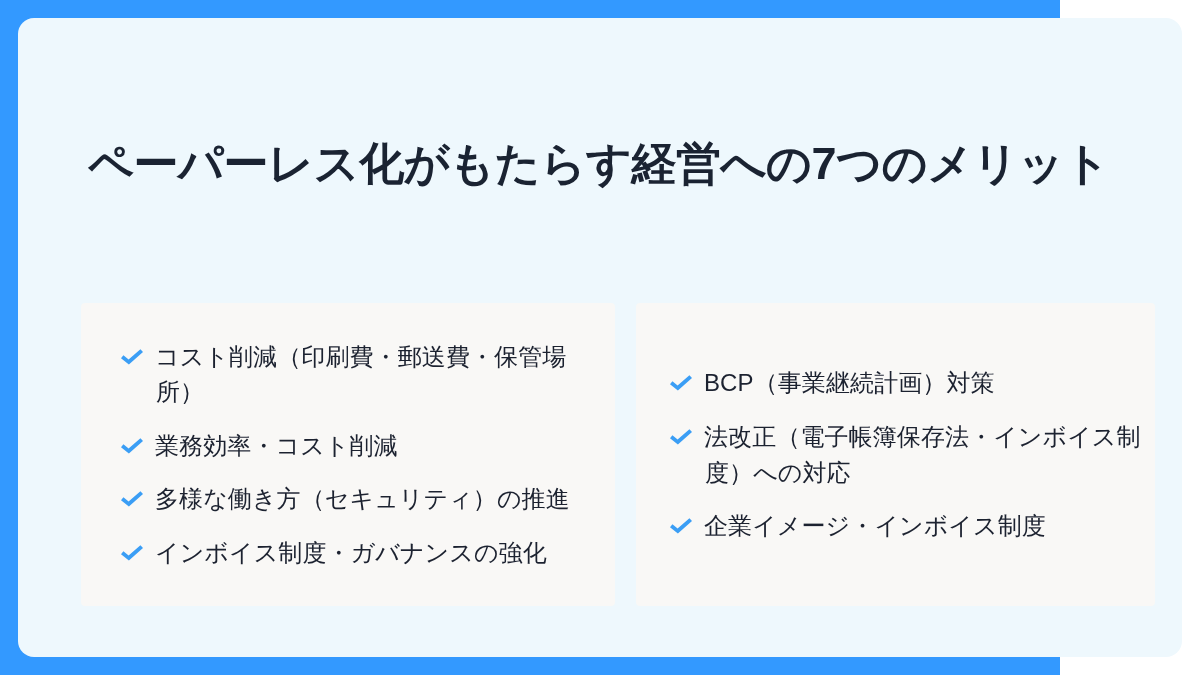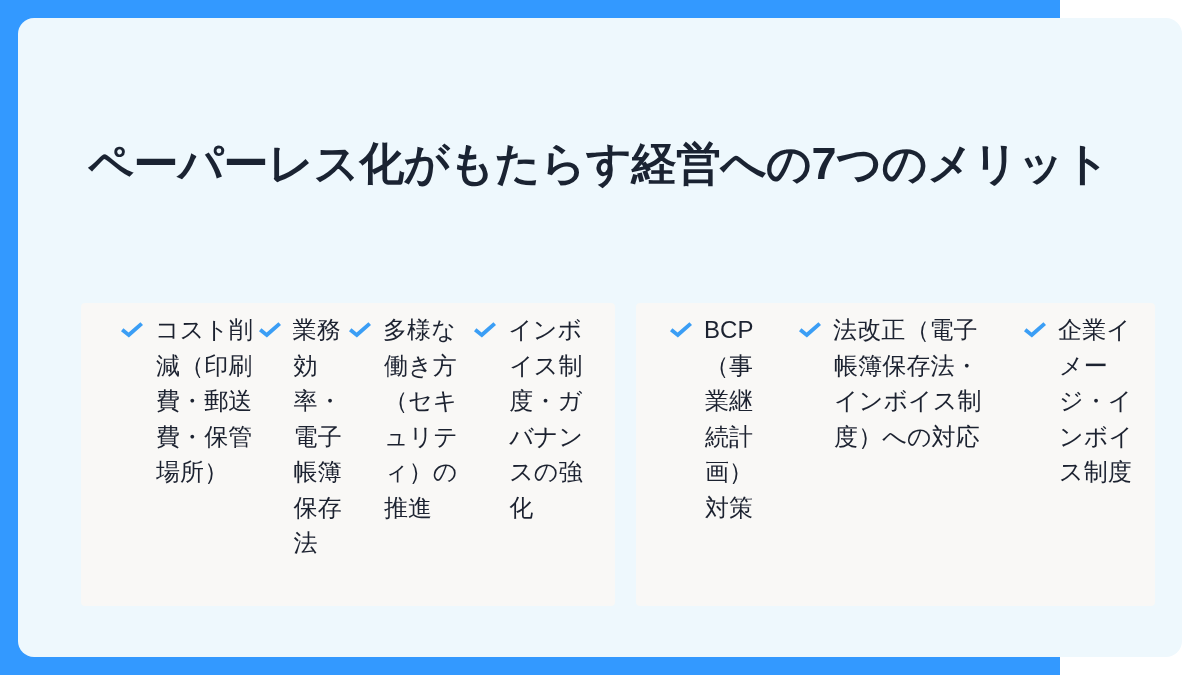--- a/index.html
+++ b/index.html
@@ -44,25 +44,25 @@
     border-radius:4px;
   }
   #card-left  { left:63px;  width:534px; }
   #card-right { left:618px; width:519px; }
 
   .card-list {
     position:absolute;
     left:0; right:0;
     top:0; bottom:0;
     display:flex;
-    flex-direction:row;
+    flex-direction:column;
     justify-content:center;
     padding:0 26px 0 36px;
   }
-  #card-right .card-list { padding:0 10px 0 30px;gap:21px; }
+  #card-right .card-list { padding:0 10px 0 30px; }
 
   .list-item {
     display:flex;
     align-items:flex-start;
     margin:9px 0;
   }
 
   .check-icon {
     flex:0 0 auto;
     width:30px; height:30px;
@@ -100,21 +100,21 @@
           </span>
           <span class="item-text">コスト削減（印刷費・郵送費・保管場所）</span>
         </li>
 
         <li class="list-item">
           <span class="check-icon">
             <svg viewBox="0 0 30 30">
                 <path d="M4 16.2 L6.4 13.2 L11.6 17.4 L23.4 7.2 L26 10.1 L11.9 22.6 Z" fill="#3b9ef5"></path>
               </svg>
           </span>
-          <span class="item-text">業務効率・電子帳簿保存法</span>
+          <span class="item-text">業務効率・コスト削減</span>
         </li>
 
         <li class="list-item">
           <span class="check-icon">
             <svg viewBox="0 0 30 30">
                 <path d="M4 16.2 L6.4 13.2 L11.6 17.4 L23.4 7.2 L26 10.1 L11.9 22.6 Z" fill="#3b9ef5"></path>
               </svg>
           </span>
           <span class="item-text">多様な働き方（セキュリティ）の推進</span>
         </li>

